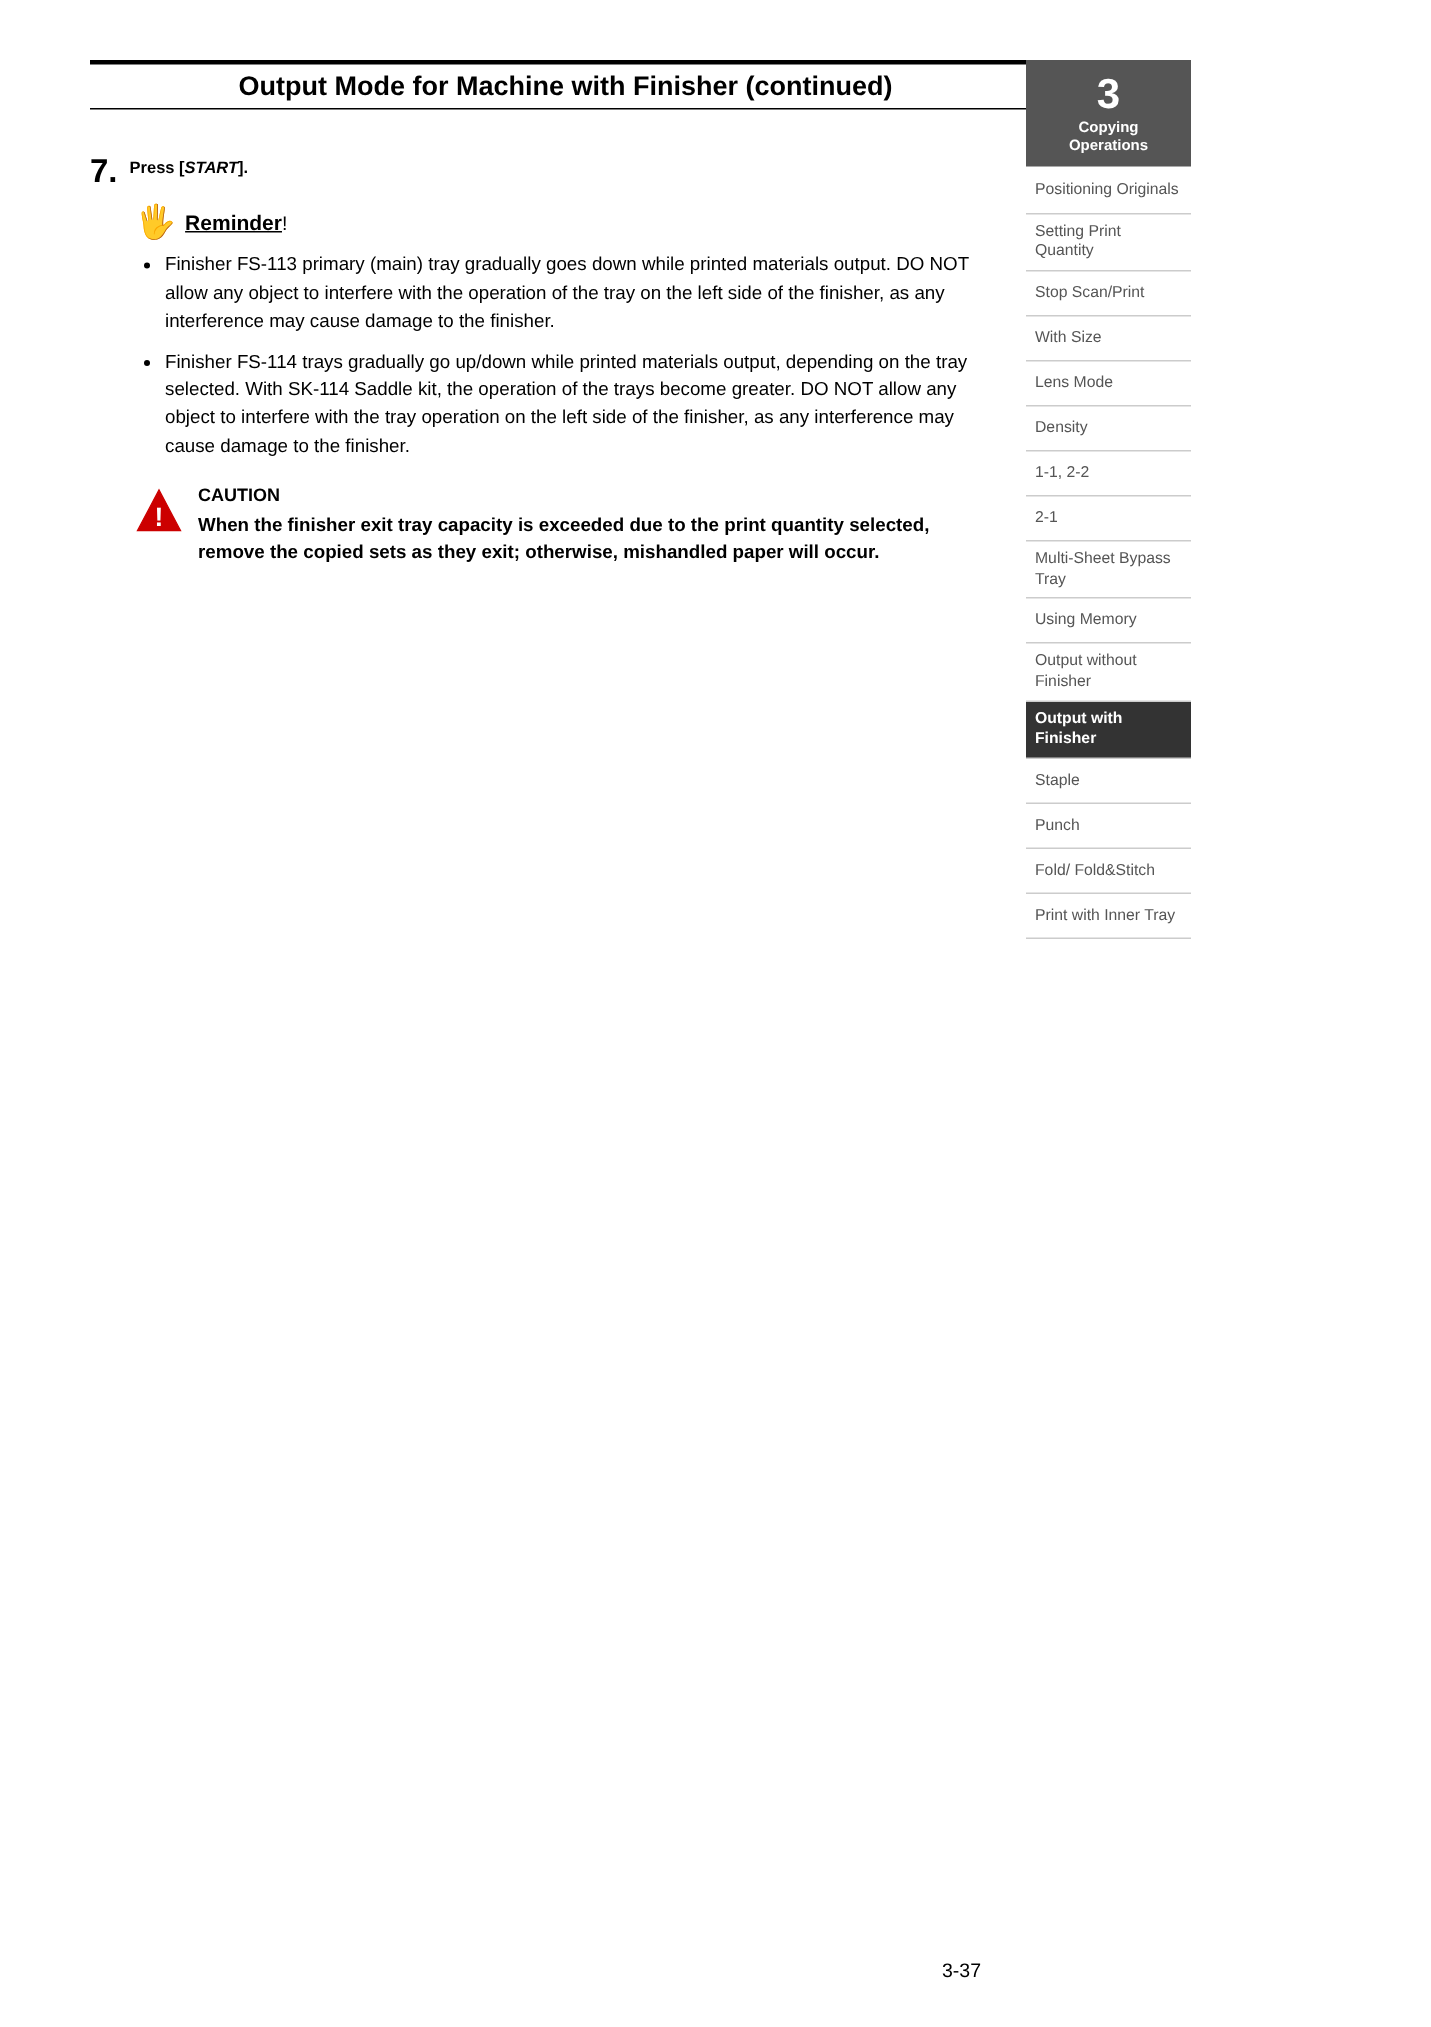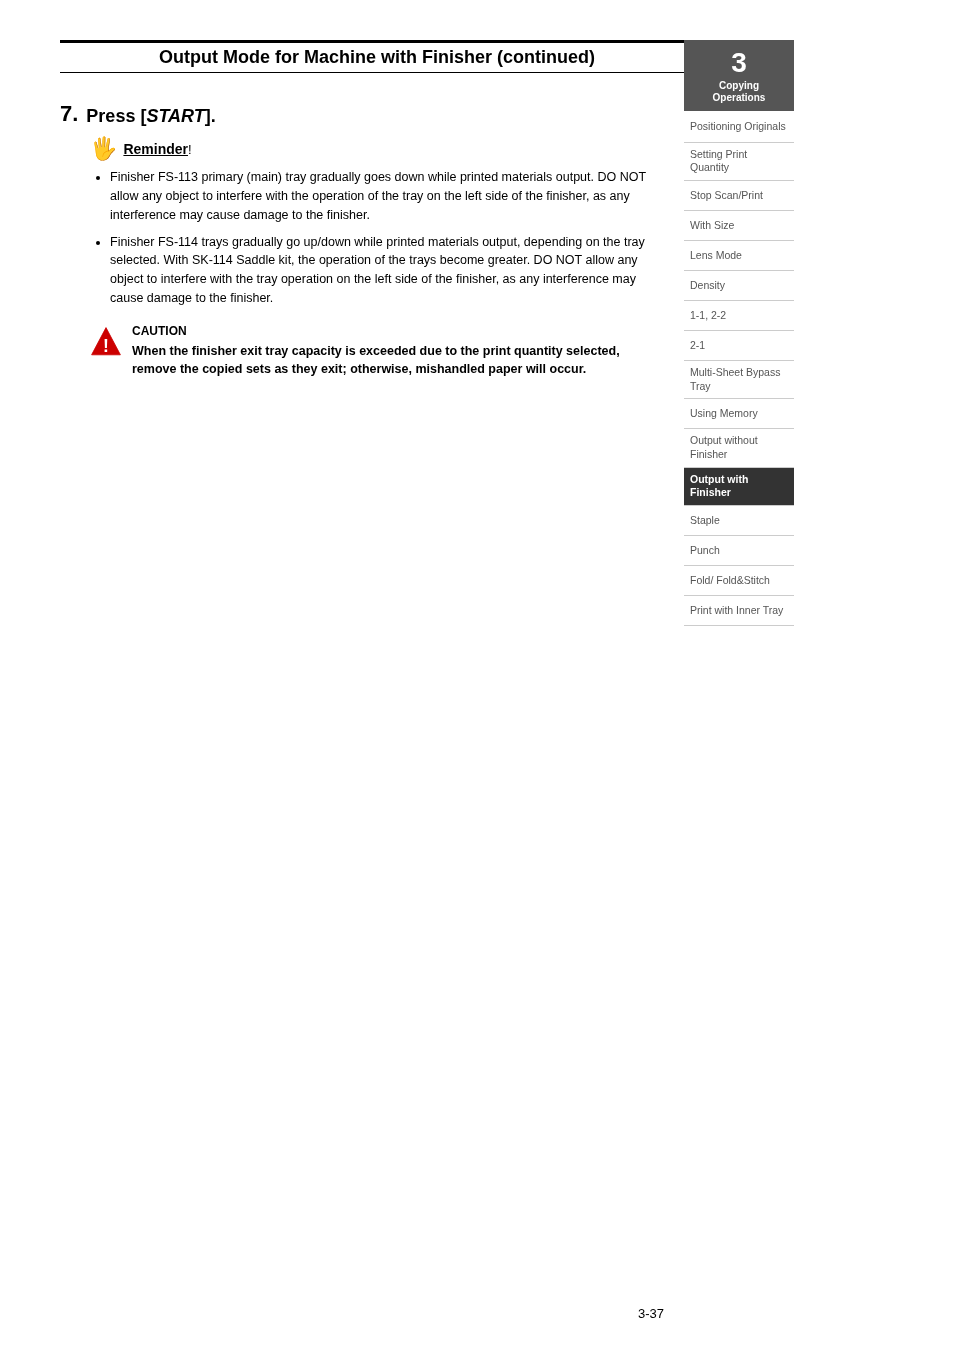--- a/index.html
+++ b/index.html
@@ -48,21 +48,21 @@
       align-items: flex-start;
       margin-bottom: 8px;
     }
     .step-number {
       font-size: 22px;
       font-weight: bold;
       margin-right: 8px;
       line-height: 1.2;
     }
     .step-text {
-      font-size: 18px;
+      font-size: 11px;
       font-weight: bold;
       line-height: 1.3;
       padding-top: 4px;
     }
     .step-subtext {
       margin-left: 30px;
       margin-bottom: 12px;
       font-size: 13px;
     }
 
@@ -168,21 +168,21 @@
       background: #333;
       color: #fff;
       font-weight: bold;
       justify-content: center;
     }
 
     
     .page-number {
       position: absolute;
       bottom: 30px;
-      right: 130px;
+      right: 140px;
       font-size: 13px;
     }
   </style>
 </head>
 <body>
 
 <div class="page-container">
 
   <div class="page-header">
     <div class="page-header-line">

